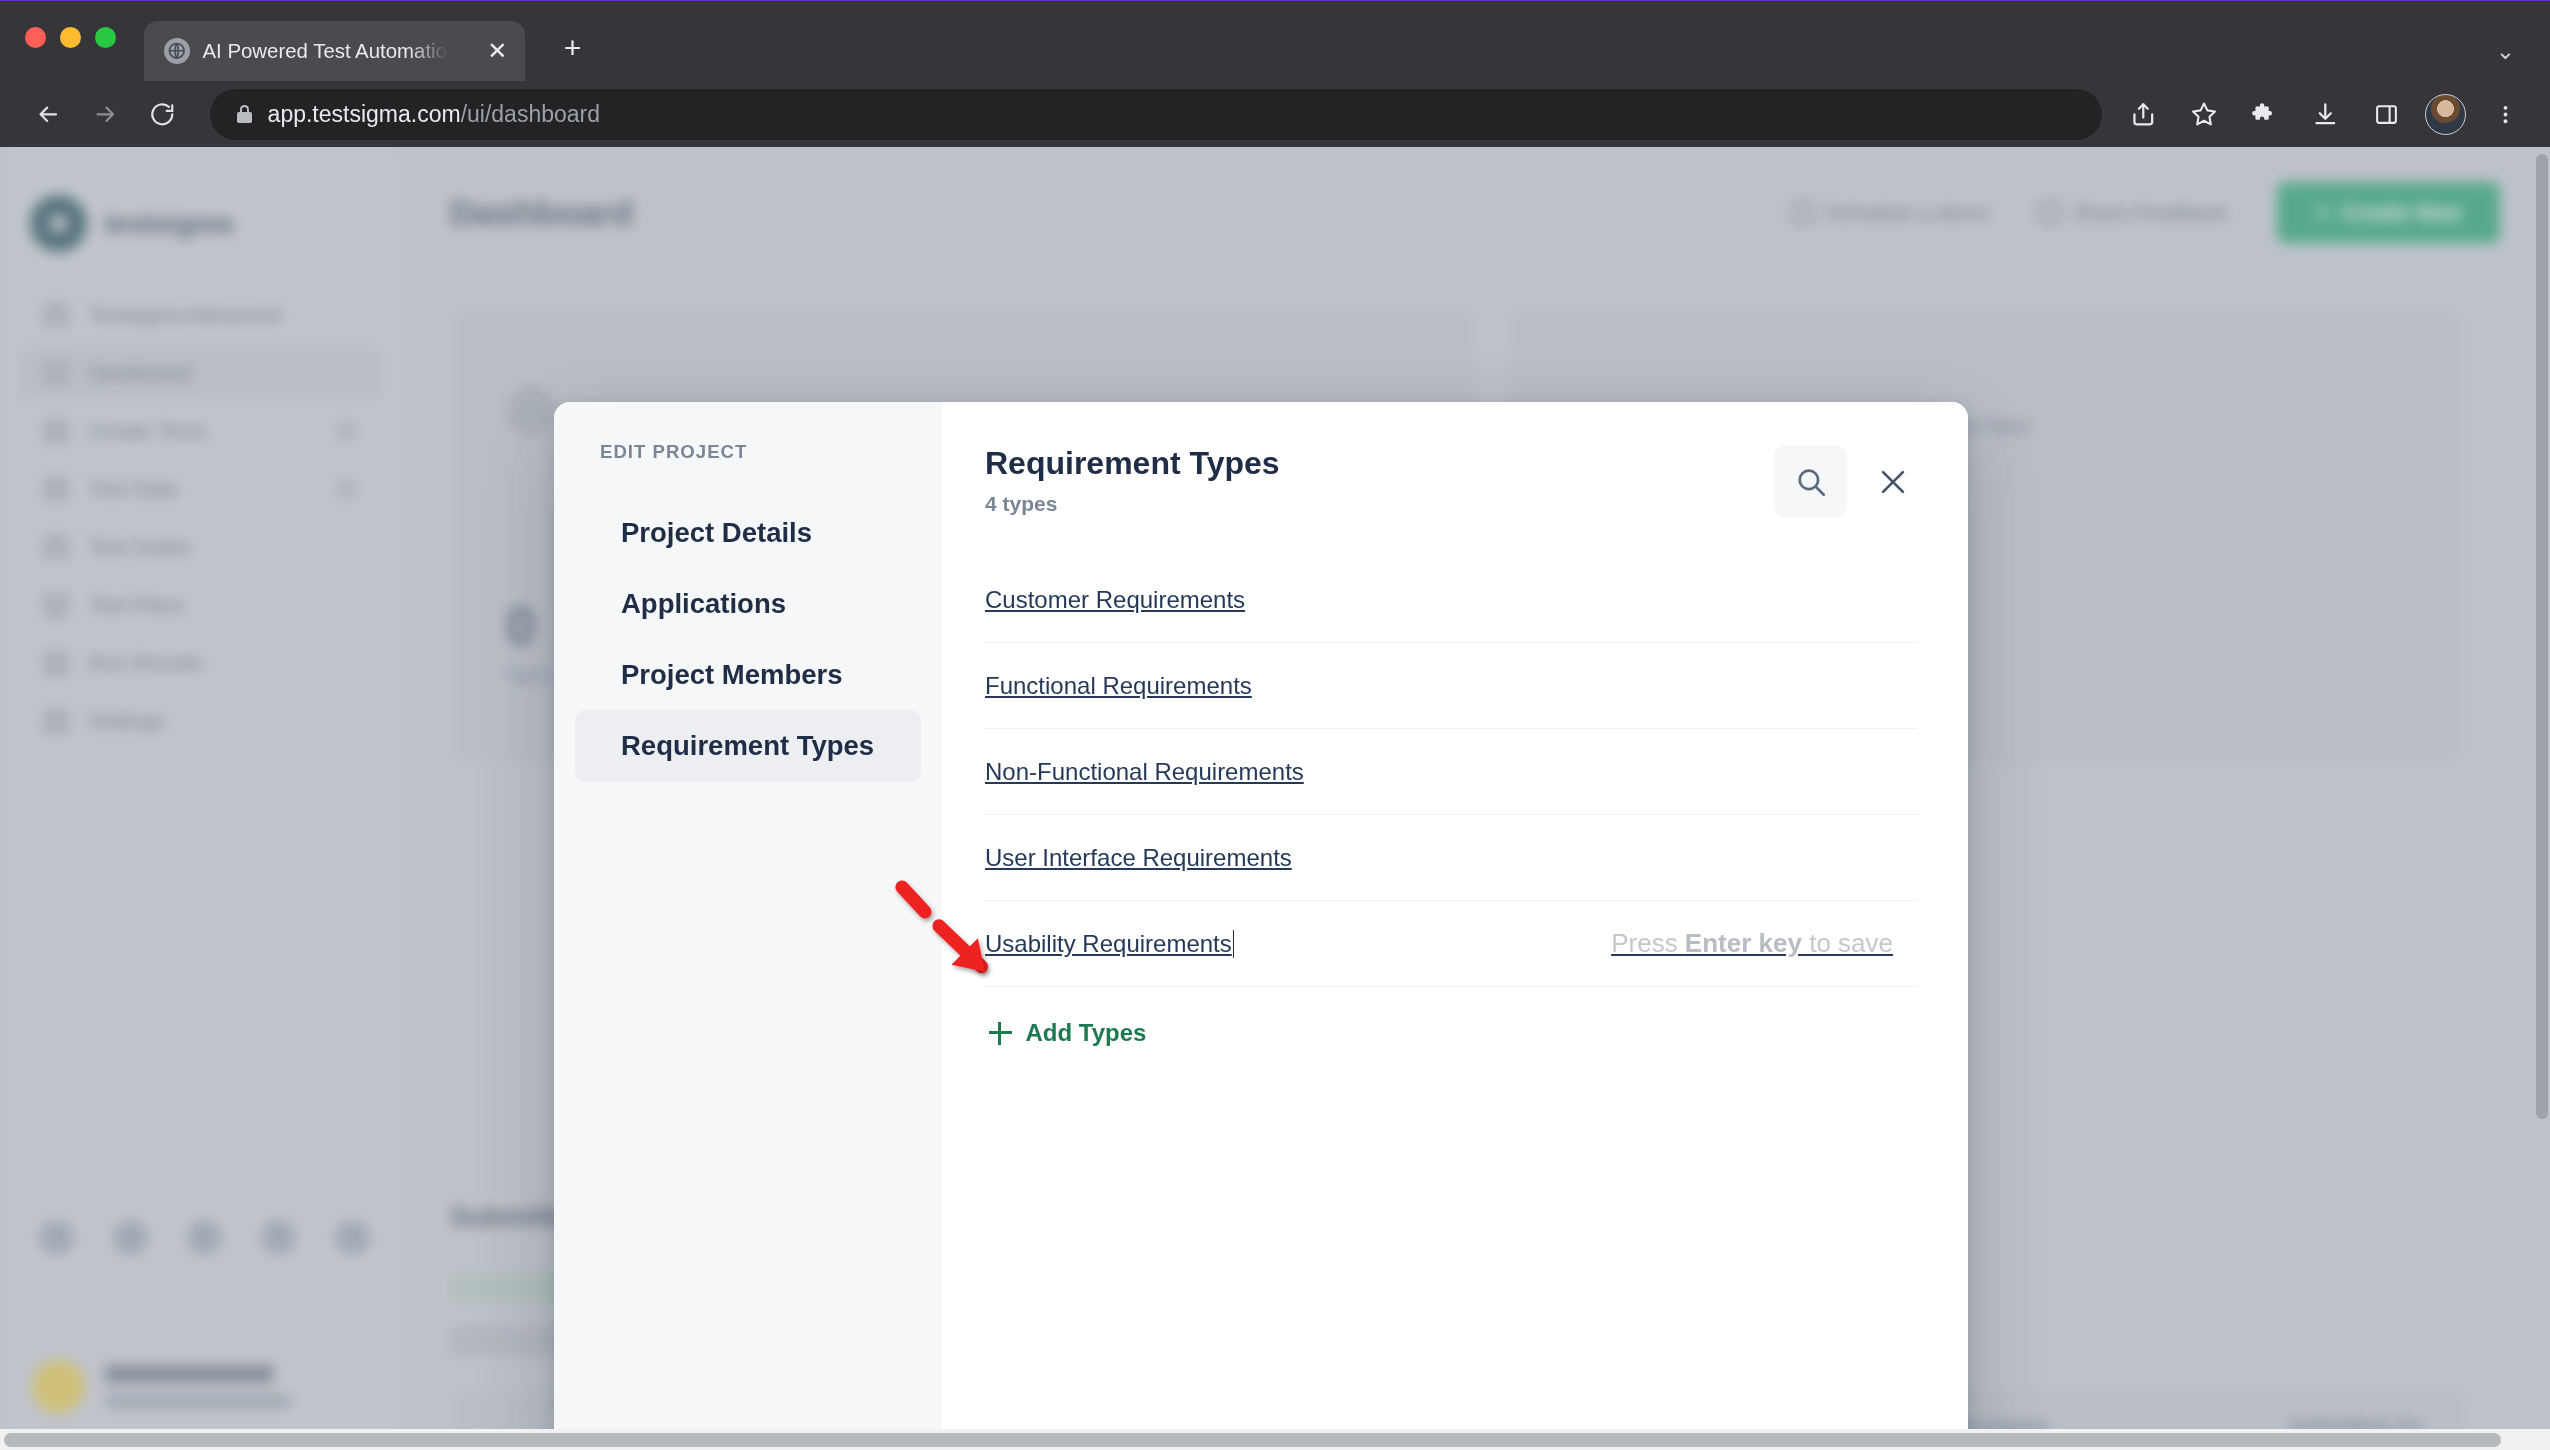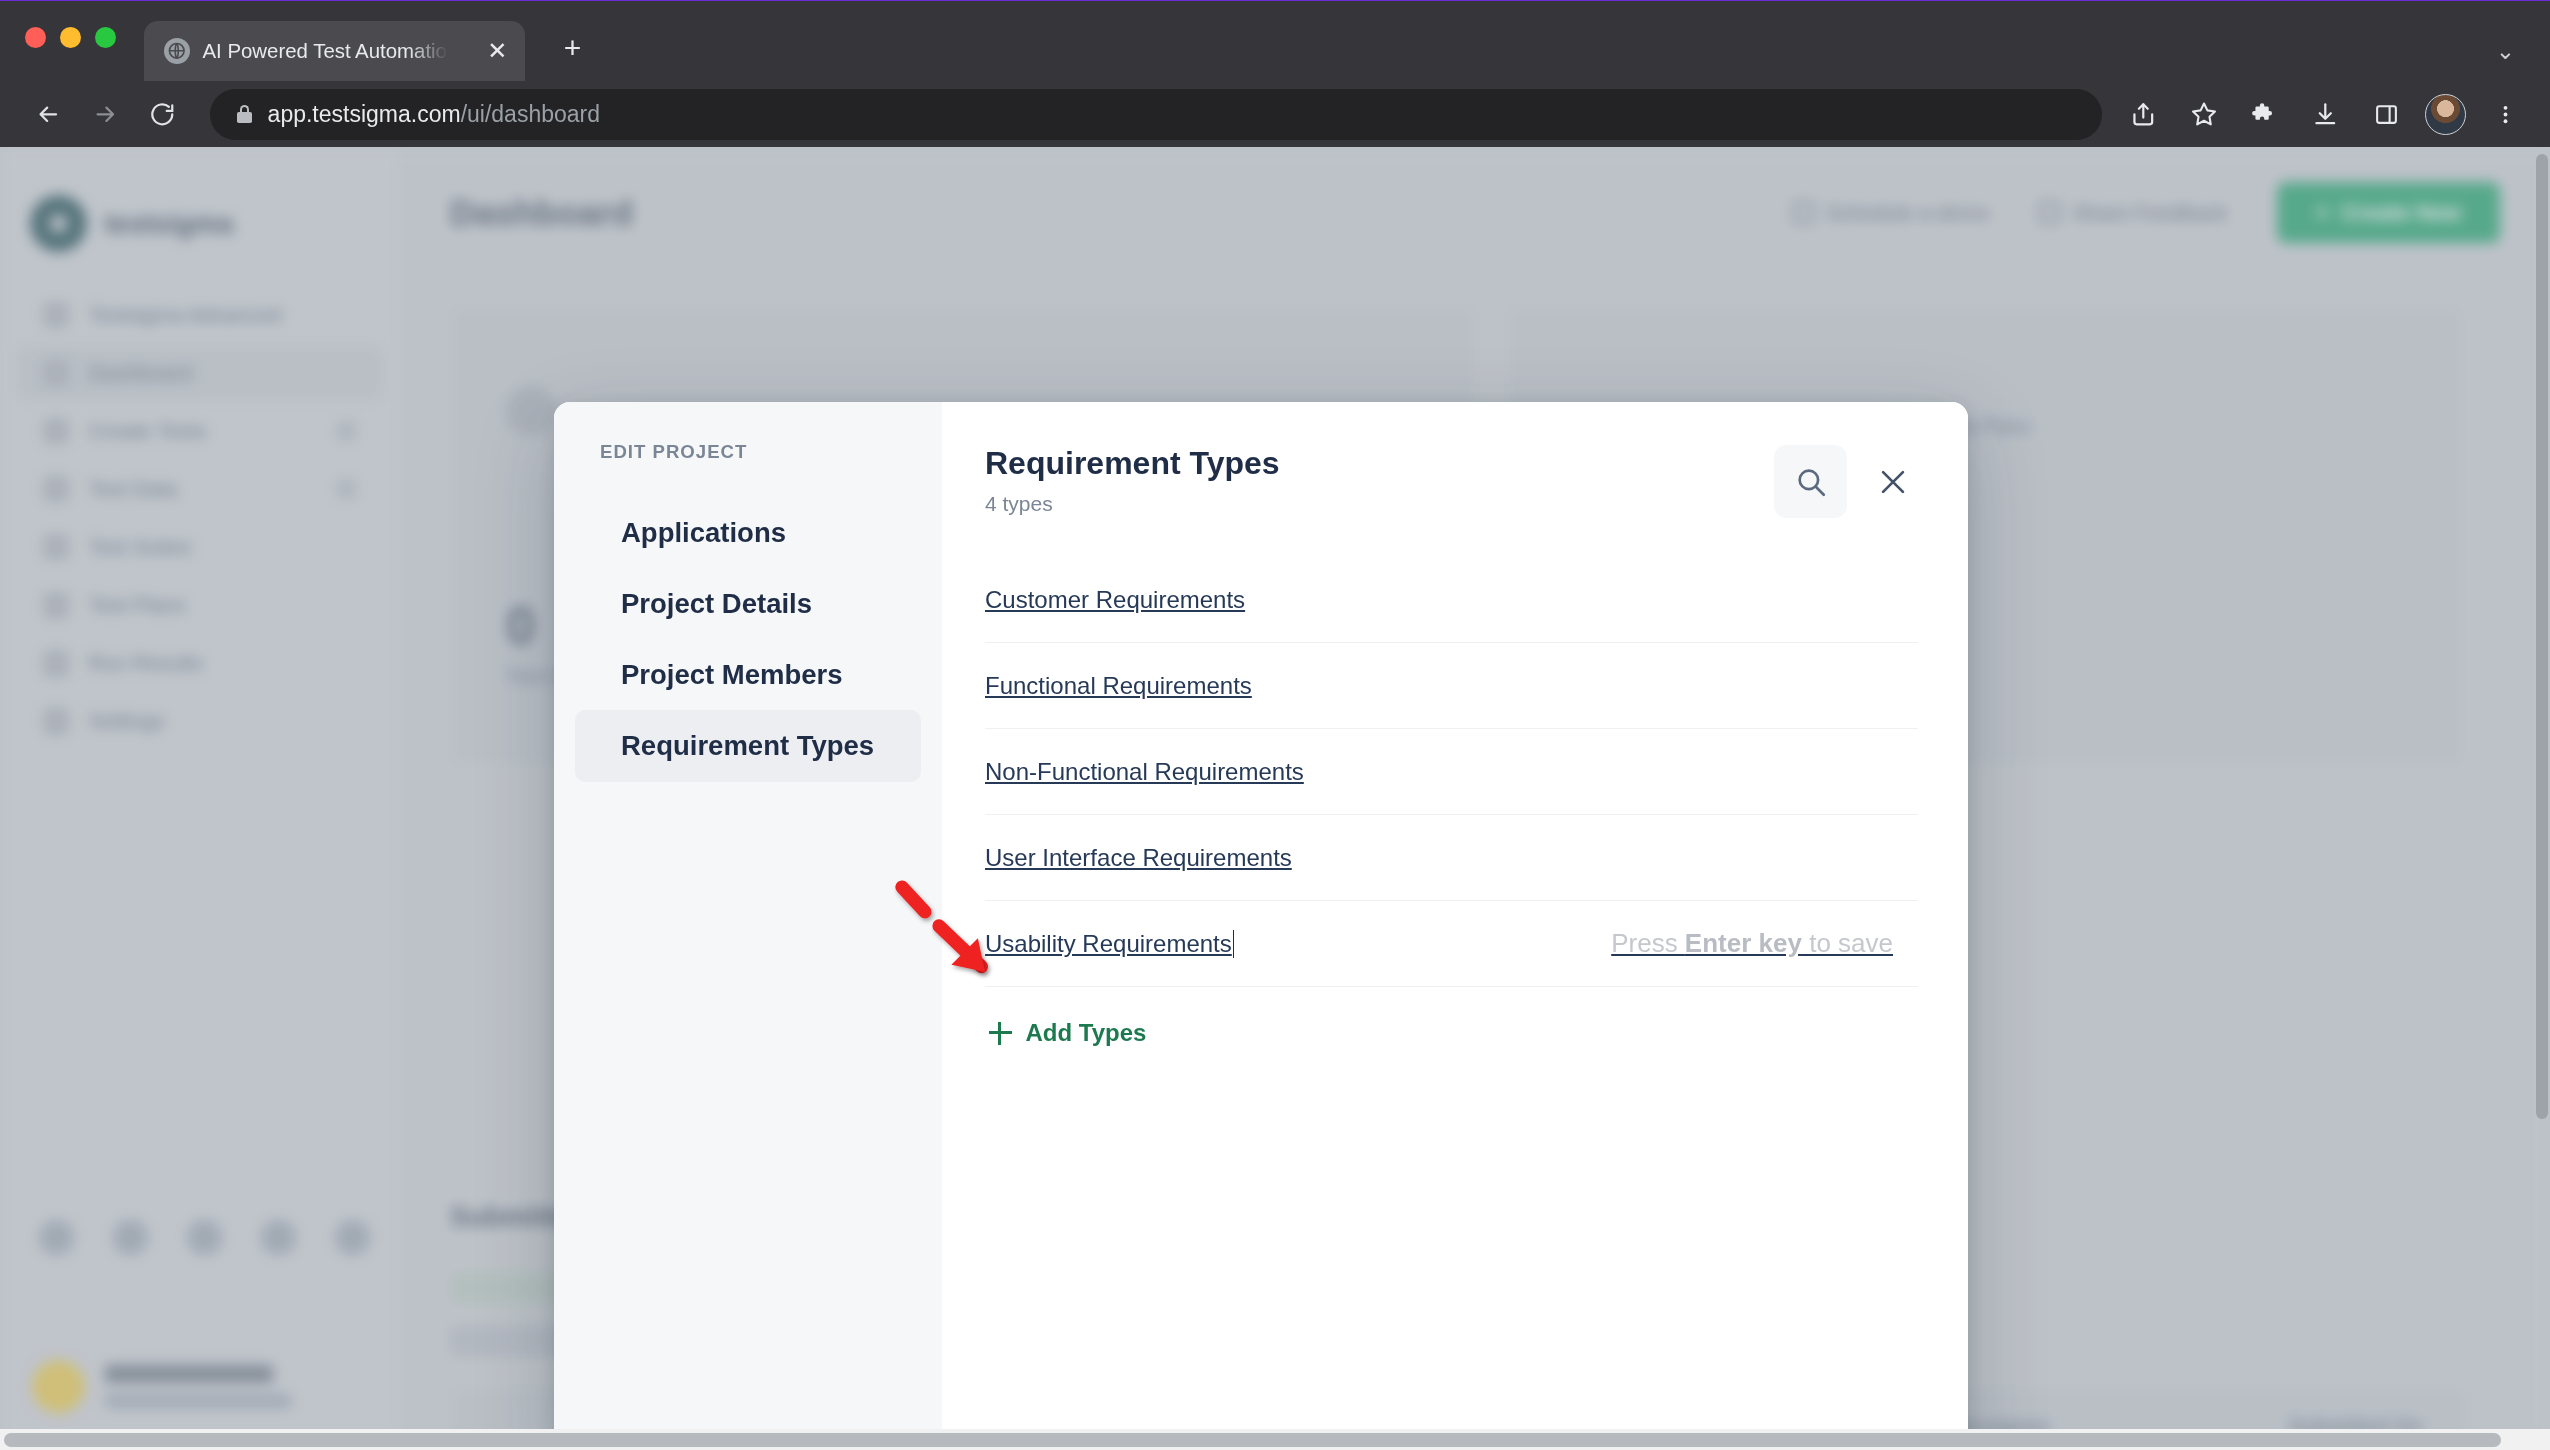--- a/index.html
+++ b/index.html
@@ -177,21 +177,21 @@
   .m-nav {
     font-size: 27.5px; font-weight: 700; color: #1f2d46;
     padding: 17.7px 46px; margin: 0 21px; border-radius: 10.6px;
     line-height: 1.3;
   }
   .m-nav.active { background: #eceef2; }
 
   .m-body { flex: 1; background: #fff; padding: 43px 50px 0 43px; position: relative; }
   .m-head { display: flex; align-items: flex-start; }
   .m-title { font-size: 32px; font-weight: 700; color: #1f2d46; }
-  .m-sub { font-size: 21px; color: #7a8696; margin-top: 9.7px; }
+  .m-sub { font-size: 21px; color: #7a8696; margin-top: 9.7px; font-weight: bold; }
   .m-actions { margin-left: auto; display: flex; align-items: center; gap: 21px; }
   .m-search {
     width: 73px; height: 73px; border-radius: 12.4px; background: #f5f7f9;
     display: flex; align-items: center; justify-content: center;
   }
   .m-close { width: 50px; height: 50px; display: flex; align-items: center; justify-content: center; }
 
   .type-list { margin-top: 39px; }
   .type-row {
     height: 86px; display: flex; align-items: center;
@@ -428,22 +428,22 @@
         </div>
       </div>
     </div>
 
     <div class="overlay"></div>
 
     <div class="modal">
 
       <div class="m-side">
         <div class="m-side-head">EDIT PROJECT</div>
+        <div class="m-nav">Project Details</div>
         <div class="m-nav">Applications</div>
-        <div class="m-nav">Project Details</div>
         <div class="m-nav">Project Members</div>
         <div class="m-nav active">Requirement Types</div>
       </div>
 
       <div class="m-body">
         <div class="m-head">
           <div>
             <div class="m-title">Requirement Types</div>
             <div class="m-sub">4 types</div>
           </div>

